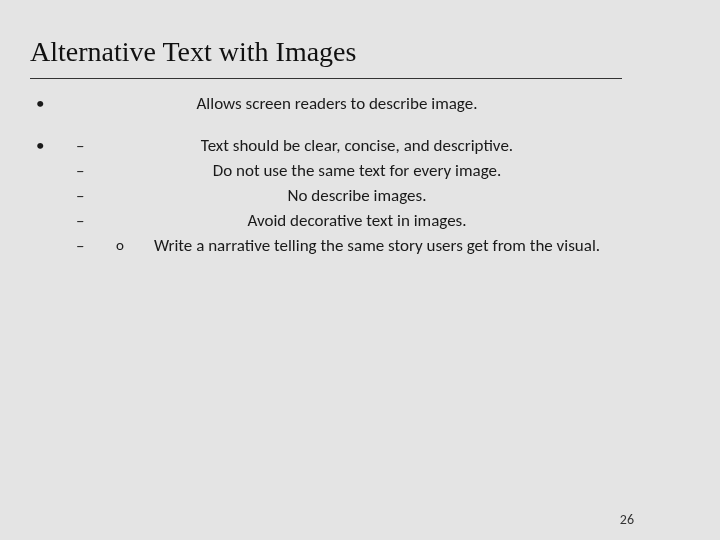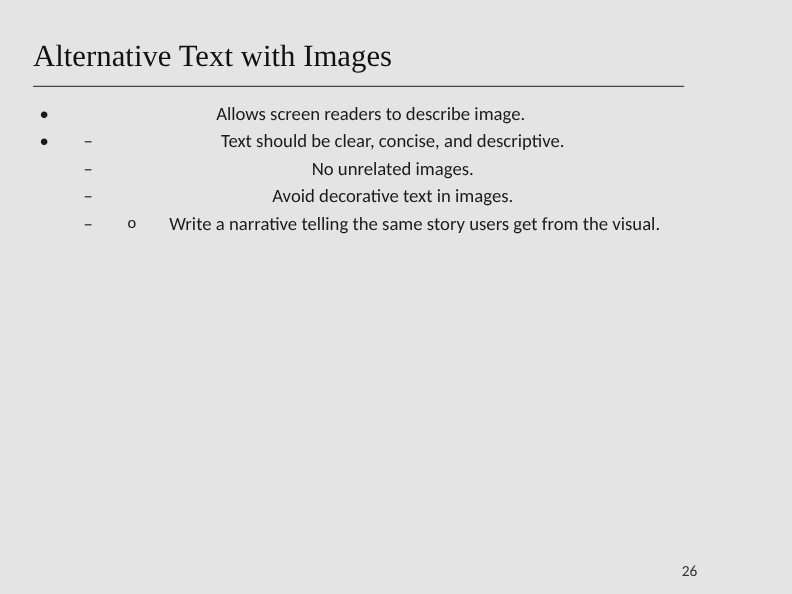--- a/index.html
+++ b/index.html
@@ -48,21 +48,21 @@
   }
   .l1 > li::before {
     content: "•";
     position: absolute;
     left: 0;
     top: 0;
   }
   .l2 {
     list-style: none;
     padding-left: 24px;
-    margin-top: 2px;
+    margin-top: 19px;
   }
   .l2 > li {
     position: relative;
     padding-left: 16px;
     margin-bottom: 2px;
   }
   .l2 > li::before {
     content: "–";
     position: absolute;
     left: 0;
@@ -102,21 +102,22 @@
     <h1 class="title">Alternative Text with Images</h1>
   </div>
   <hr class="rule">
 
   <div class="content">
     <ul class="l1">
       <li><span>Allows screen readers to describe image.</span></li>
       <li>
         <ul class="l2">
           <li><span>Text should be clear, concise, and descriptive.</span></li>
-          <li><span>No unrelated images.</span></li>
+          <li><span>Do not use the same text for every image.</span></li>
+          <li><span>No describe images.</span></li>
           <li><span>Avoid decorative text in images.</span></li>
           <li>
             <ul class="l3">
               <li><span>Write a narrative telling the same story users get from the visual.</span></li>
             </ul>
           </li>
         </ul>
       </li>
     </ul>
   </div>

